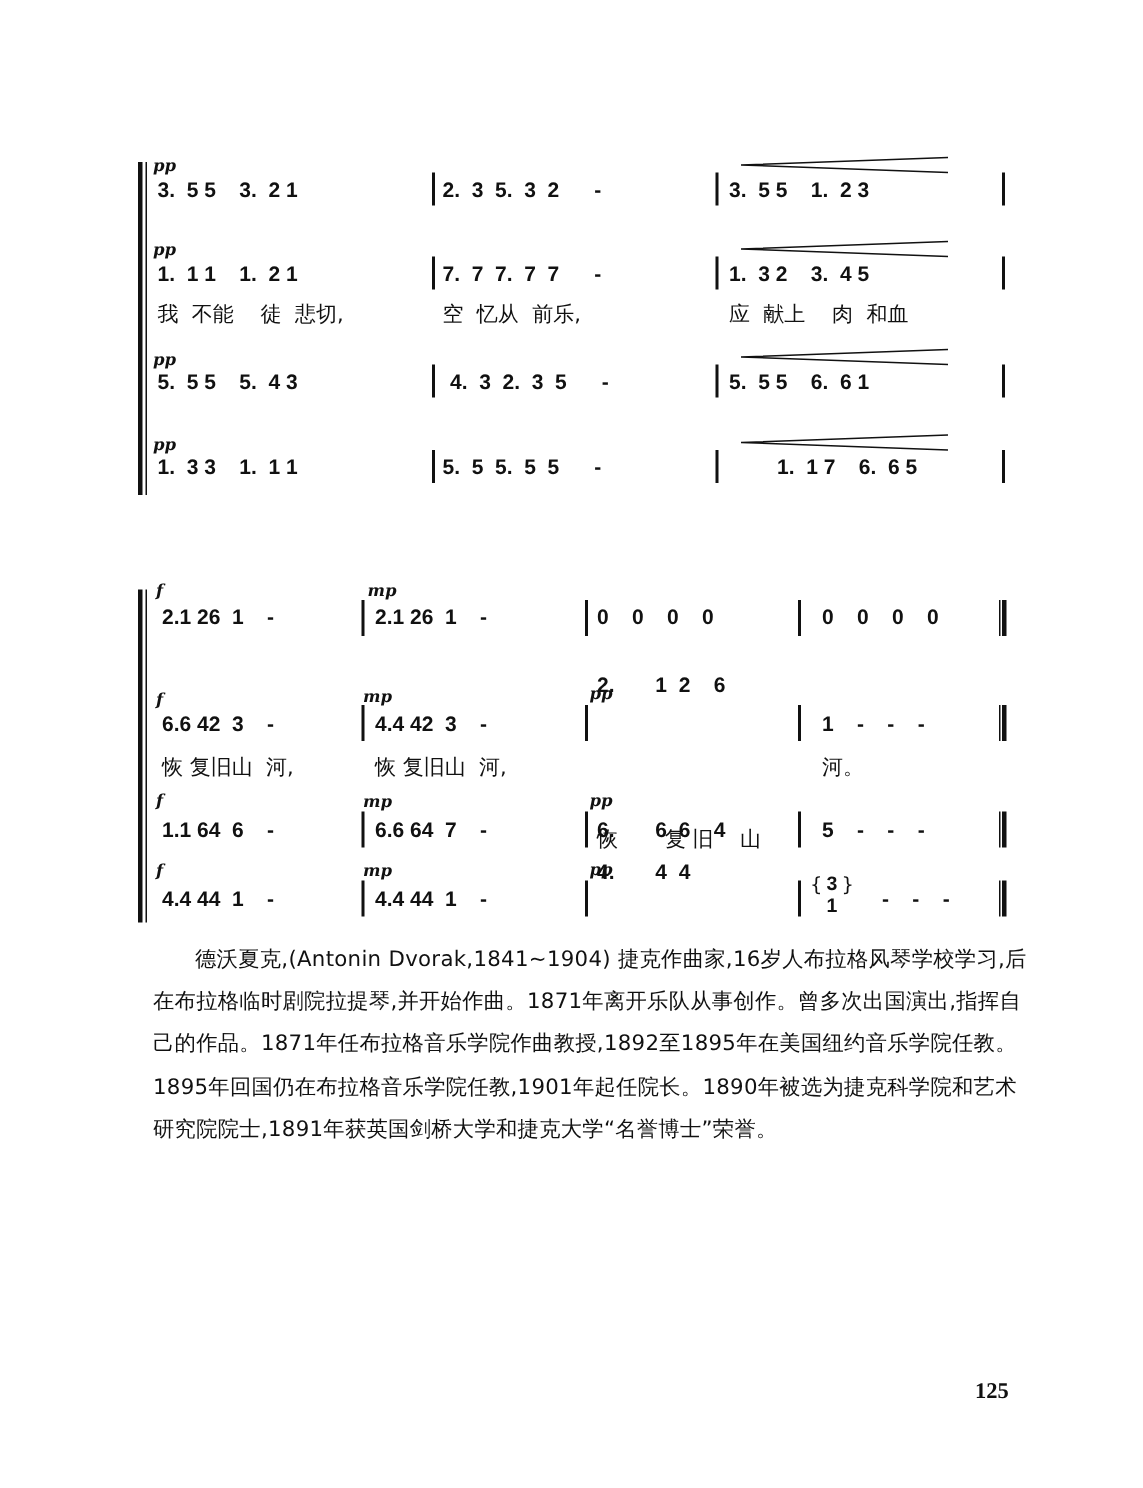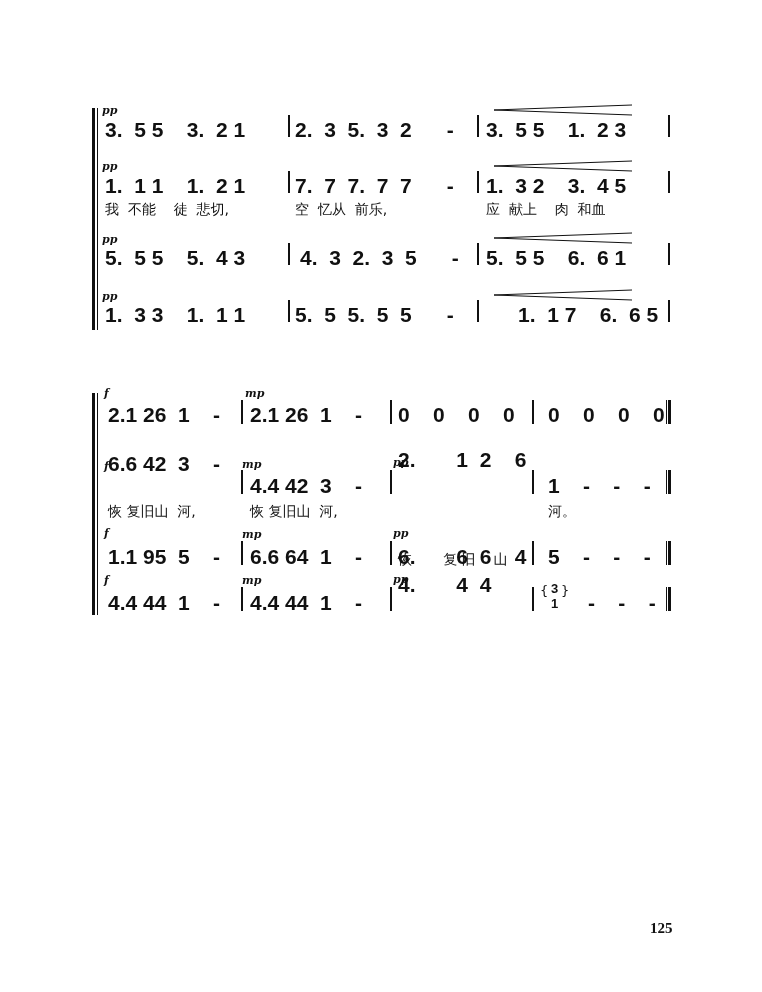--- a/index.html
+++ b/index.html
@@ -1,21 +1,21 @@
 <!DOCTYPE html>
 <html><head>
 <meta charset="utf-8">
 <style>
   html, body { margin:0; padding:0; background:#ffffff; }
   body { width:762px; height:992px; position:relative; overflow:hidden;
          font-family:"DejaVu Sans", sans-serif; color:#111; }
   .abs { position:absolute; }
   .sys-bracket { position:absolute; border-left:3px solid #111; }
   .sys-bracket-thin { position:absolute; border-left:1px solid #111; }
-  .note { position:absolute; font-family:"Liberation Sans", sans-serif; font-weight:bold; font-size:21px; white-space:pre; }
+  .note { position:absolute; font-family:"Liberation Sans", sans-serif; font-weight:bold; font-size:14px; white-space:pre; }
   .dyn { position:absolute; font-family:"DejaVu Serif", serif; font-style:italic; font-weight:bold; font-size:11px; }
   .bar { position:absolute; width:1.5px; background:#111; }
   .dbar { position:absolute; width:5px; border-left:1px solid #111; border-right:3px solid #111; box-sizing:border-box; }
   .lyric { position:absolute; font-family:"DejaVu Sans", sans-serif; font-size:14px; white-space:pre; }
   .hairpin { position:absolute; }
   .para { position:absolute; left:102px; width:584px; font-family:"DejaVu Sans", sans-serif; font-size:14.2px; line-height:28.2px; letter-spacing:0.2px; }
   .para p { margin:0; }
   .indent { text-indent:28px; }
   .pageno { position:absolute; left:650px; top:920px; font-family:"Liberation Serif", serif; font-weight:bold; font-size:15px; }
 </style>
@@ -92,32 +92,32 @@
   <span class="dyn" style="left:393px;top:527px;">pp</span>
   <span class="dyn" style="left:104px;top:574px;">f</span>
   <span class="dyn" style="left:242px;top:574px;">mp</span>
   <span class="dyn" style="left:393px;top:573px;">pp</span>
 
   <span class="note" style="left:108px;top:403px;">2.1 26  1    -</span>
   <span class="note" style="left:250px;top:403px;">2.1 26  1    -</span>
   <span class="note" style="left:398px;top:403px;">0    0    0    0</span>
   <span class="note" style="left:548px;top:403px;">0    0    0    0</span>
 
-  <span class="note" style="left:108px;top:452px;text-align:right;">6.6 42  3    -</span>
+  <span class="note" style="left:108px;top:474px;text-align:right;">6.6 42  3    -</span>
   <span class="note" style="left:250px;top:474px;">4.4 42  3    -</span>
   <span class="note" style="left:398px;top:448px;">2.       1  2    6</span>
   <span class="note" style="left:548px;top:474px;">1    -    -    -</span>
 
   <span class="lyric" style="left:108px;top:503px;">恢 复旧山  河,</span>
   <span class="lyric" style="left:250px;top:503px;">恢 复旧山  河,</span>
   <span class="lyric" style="left:398px;top:503px;margin-top:48px;">恢       复 旧    山</span>
   <span class="lyric" style="left:548px;top:503px;">河。</span>
 
-  <span class="note" style="left:108px;top:545px;">1.1 95  5    -</span>
-  <span class="note" style="left:250px;top:545px;">6.6 64  1    -</span>
+  <span class="note" style="left:108px;top:545px;">1.1 64  6    -</span>
+  <span class="note" style="left:250px;top:545px;">6.6 64  7    -</span>
   <span class="note" style="left:398px;top:545px;">6.       6  6    4</span>
   <span class="note" style="left:548px;top:545px;">5    -    -    -</span>
 
   <span class="note" style="left:108px;top:591px;">4.4 44  1    -</span>
   <span class="note" style="left:250px;top:591px;">4.4 44  1    -</span>
   <span class="note" style="left:398px;top:573px;">4.       4  4</span>
   <span class="abs" style="left:540px;top:583px;font-family:'DejaVu Sans',sans-serif;font-size:13px;">{</span>
   <span class="note" style="left:551px;top:581px;font-size:13px;">3</span>
   <span class="note" style="left:551px;top:596px;font-size:13px;">1</span>
   <span class="abs" style="left:561px;top:583px;font-family:'DejaVu Sans',sans-serif;font-size:13px;">}</span>
@@ -138,15 +138,16 @@
   <div class="bar" style="left:532px;top:541px;height:24px;"></div>
   <div class="dbar" style="left:666px;top:541px;height:24px;"></div>
 
   <div class="bar" style="left:241px;top:587px;height:24px;"></div>
   <div class="bar" style="left:390px;top:587px;height:24px;"></div>
   <div class="bar" style="left:532px;top:587px;height:24px;"></div>
   <div class="dbar" style="left:666px;top:587px;height:24px;"></div>
 </div>
 
 <div class="para" style="top:626px;">
+  <p class="indent">德沃夏克,(Antonin Dvorak,1841~1904) 捷克作曲家,16岁人布拉格风琴学校学习,后在布拉格临时剧院拉提琴,并开始作曲。1871年离开乐队从事创作。曾多次出国演出,指挥自己的作品。1871年任布拉格音乐学院作曲教授,1892至1895年在美国纽约音乐学院任教。1895年回国仍在布拉格音乐学院任教,1901年起任院长。1890年被选为捷克科学院和艺术研究院院士,1891年获英国剑桥大学和捷克大学“名誉博士”荣誉。</p>
 </div>
 
 <div class="pageno">125</div>
 
 </body></html>

